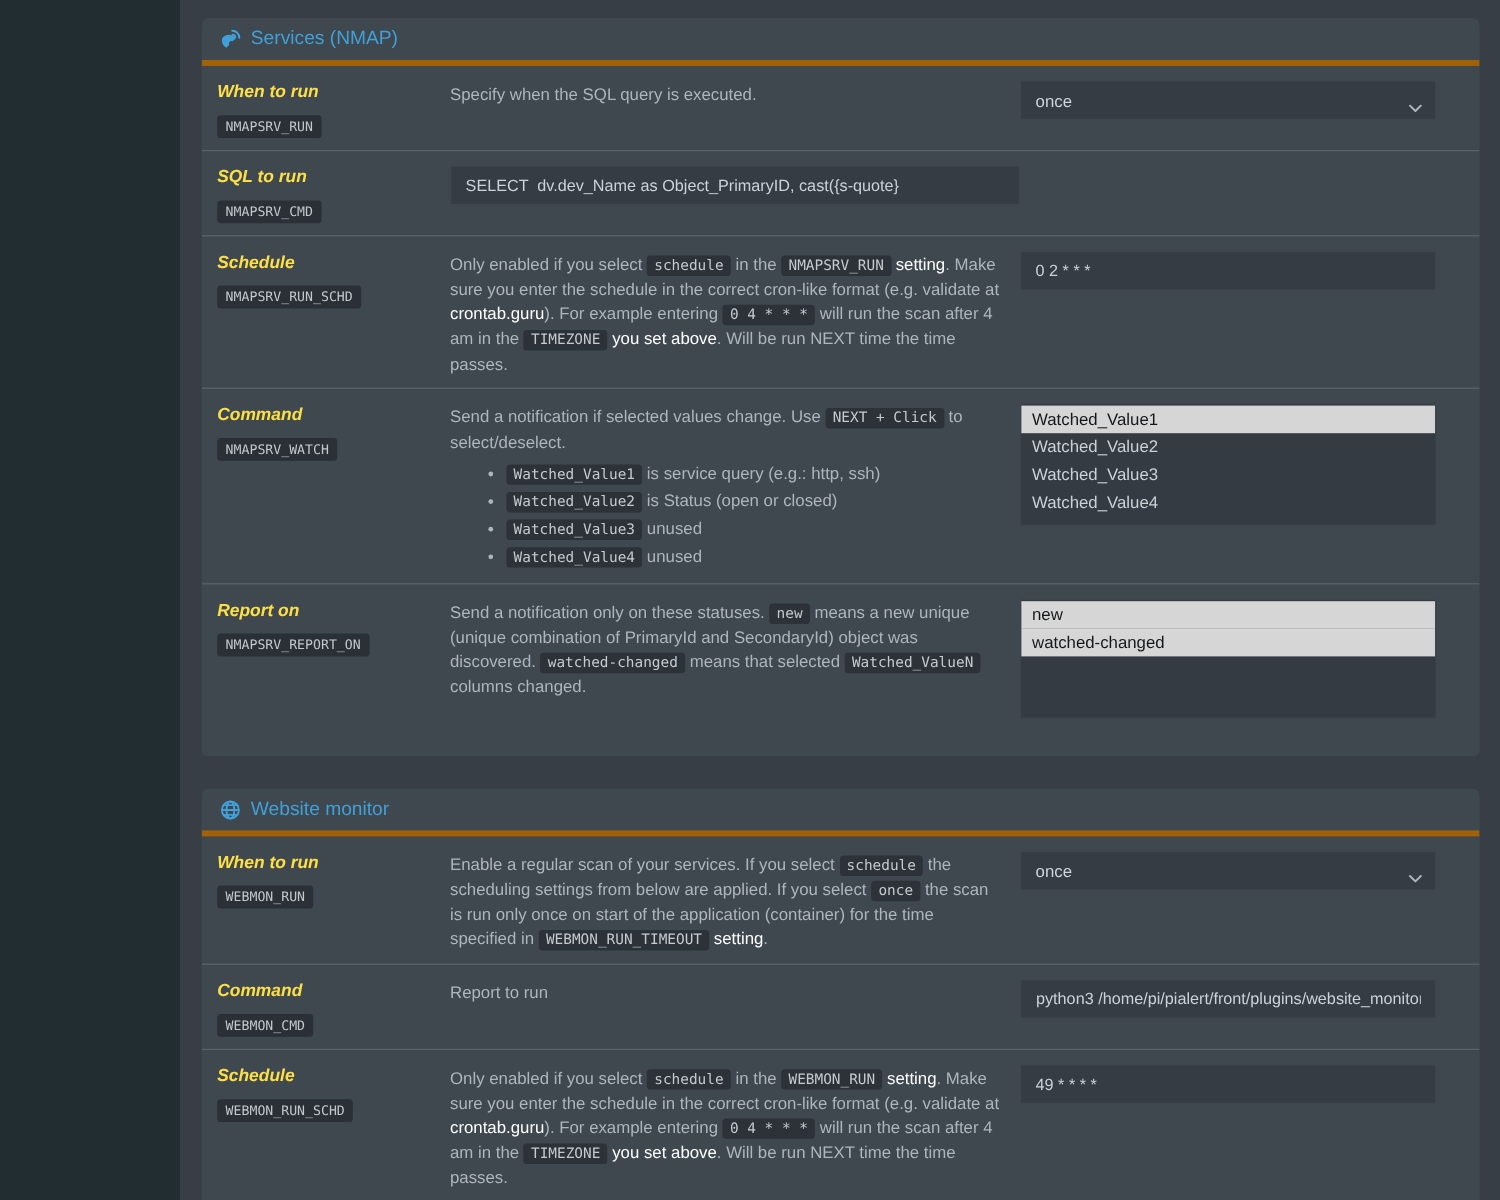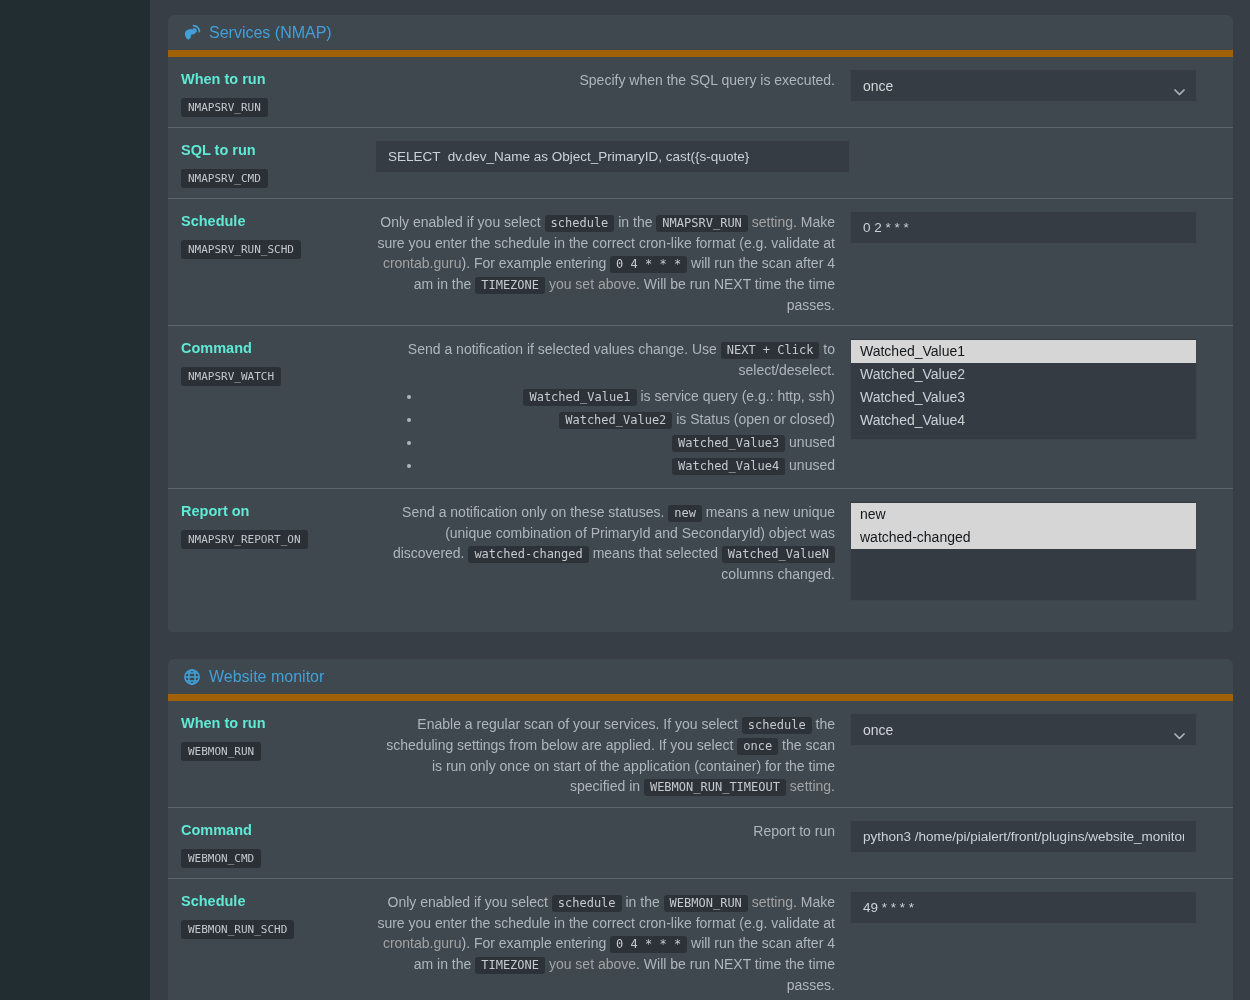--- a/index.html
+++ b/index.html
@@ -16,45 +16,45 @@
   .main { margin-left:150px; padding:15px 17px 0 18px; }
   .panel {
     background:#3f474f;
     border-radius:6px 6px 4px 4px;
     overflow:hidden;
   }
   .panel + .panel { margin-top:27px; }
   .panel-header {
     display:flex; align-items:center; gap:8px;
     padding:9px 15px 8px 15px;
-    border-bottom:7px solid #a16207;
+    border-bottom:5px solid #a16207;
     color:#41a0d8; font-size:16px;
   }
   .panel-header .hicon { display:inline-flex; width:18px; height:18px; }
   .row {
     display:grid;
     grid-template-columns:194px 475px 1fr;
     padding:12px 36px 10px 13px;
   }
   .row:not(:last-child) { border-bottom:1px solid #5b636c; }
-  .label-title { color:#5eead4; font-weight:bold; font-size:14.5px; line-height:19px; padding-top:1px; }
+  .label-title { color:#fde047; font-weight:bold; font-size:14.5px; line-height:19px; padding-top:1px;font-style:italic; }
   .label-key {
     display:inline-block; margin-top:9px;
     font-family:"DejaVu Sans Mono","Liberation Mono",monospace;
     font-size:11px; color:#c2c8cd;
     background:#2a3035; padding:3px 7px; border-radius:3px;
   }
-  .col-desc { padding-right:15px; font-size:14px; line-height:20px; color:#aeb6bd; padding-top:1px;text-align:right; }
+  .col-desc { padding-right:15px; font-size:14px; line-height:20px; color:#aeb6bd; padding-top:1px; }
   .col-desc .code, .col-desc a.link { white-space:nowrap; }
   .code {
     font-family:"DejaVu Sans Mono","Liberation Mono",monospace;
     font-size:12px; color:#c4cacf;
     background:#2c3237; padding:1px 6px 2px 6px; border-radius:3px;
   }
-  a.link { color:#a3a3a3; text-decoration:none; cursor:pointer; }
+  a.link { color:#ffffff; text-decoration:none; cursor:pointer; }
   .bullets { margin:6px 0 2px 0; padding-left:47px; }
   .bullets li { margin-bottom:2px; }
   
   .ctl-select {
     position:relative; height:33px; background:#353c43;
     border:1px solid #3f464d; border-radius:2px;
     display:flex; align-items:center;
     padding:0 28px 0 12px; color:#d2d6da; font-size:14px; cursor:pointer;
   }
   .ctl-select .chev { position:absolute; right:11px; top:13px; }

